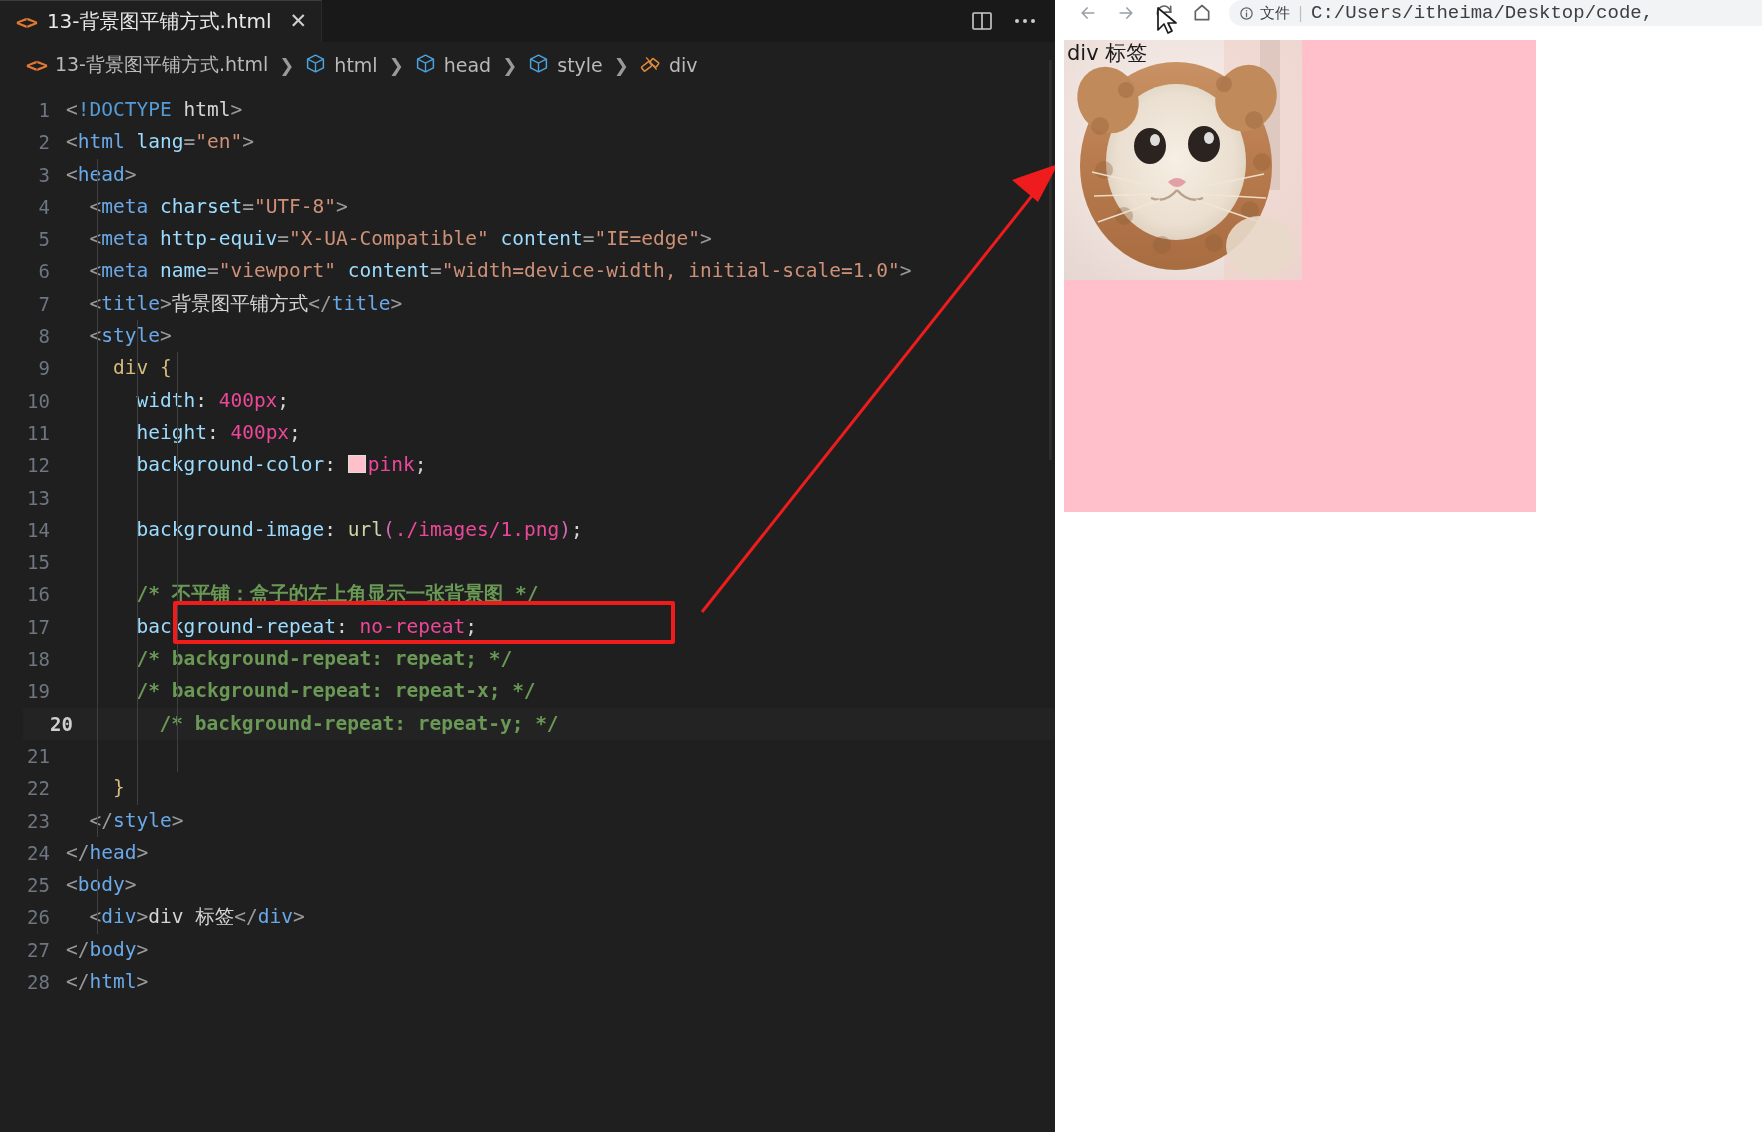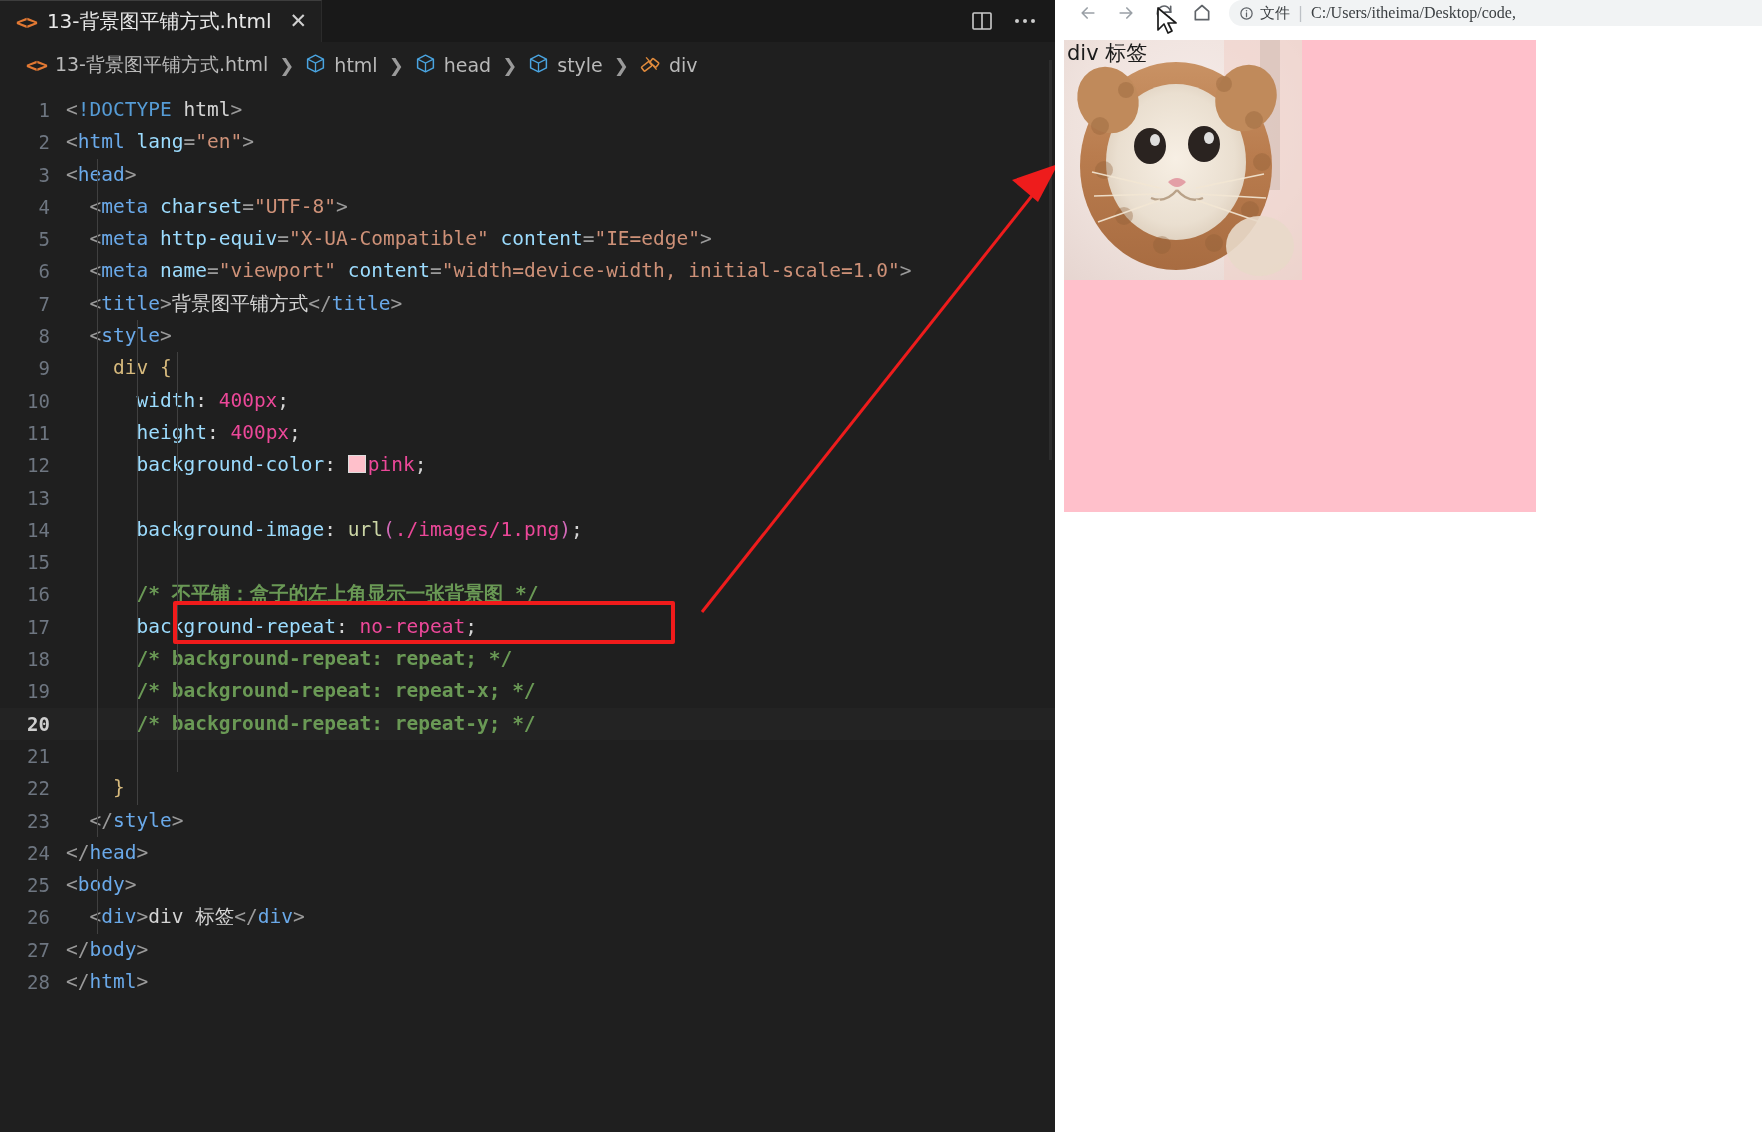--- a/index.html
+++ b/index.html
@@ -100,21 +100,21 @@
   .ln {
     width: 66px;
     text-align: right;
     padding-right: 16px;
     color: #6e7681;
     flex: 0 0 auto;
     font-size: 19px;
     box-sizing: border-box;
   }
   .line.cur .ln { color: #cfcfcf; font-weight: bold; }
-  .line.cur { background: #232323; }
+  .line.cur { background: #232323; margin-left: 23px; }
   .lt { flex: 1 1 auto; position: relative; }
 
   
   .pun   { color: #9a9a9a; }   
   .tag   { color: #6aa9e9; }
   .attr  { color: #9cdcfe; }
   .str   { color: #ce9178; }
   .txt   { color: #d4d4d4; }
   .sel   { color: #d7ba7d; }
   .brace { color: #d7ba7d; }
@@ -195,22 +195,22 @@
     gap: 6px;
     overflow: hidden;
   }
   .omni-info { color: #5f6368; display: inline-flex; align-items: center; }
   .omni-label {
     font-family: "DejaVu Sans", "Liberation Sans", sans-serif;
     font-size: 15px; color: #3c4043; white-space: nowrap;
   }
   .omni-div { color: #bdc1c6; font-size: 15px; }
   .omni-url {
-    font-family: Liberation Serif, serif;
-    font-size: 16px; color: #3c4043; white-space: nowrap;
+    font-family: Liberation Mono, monospace;
+    font-size: 19px; color: #3c4043; white-space: nowrap;
   }
 
   .viewport {
     position: relative;
     height: 1106px;
     background: #ffffff;
     overflow: hidden;
   }
   .demo-div {
     position: absolute;

